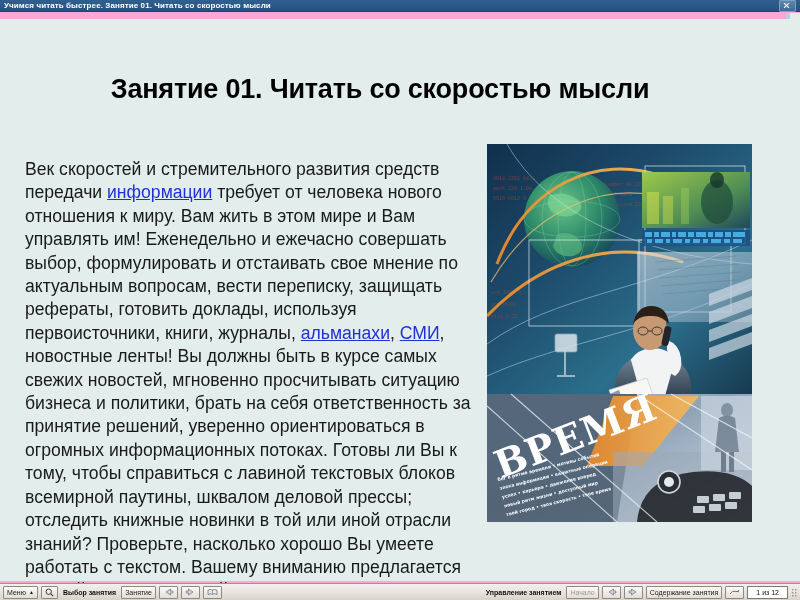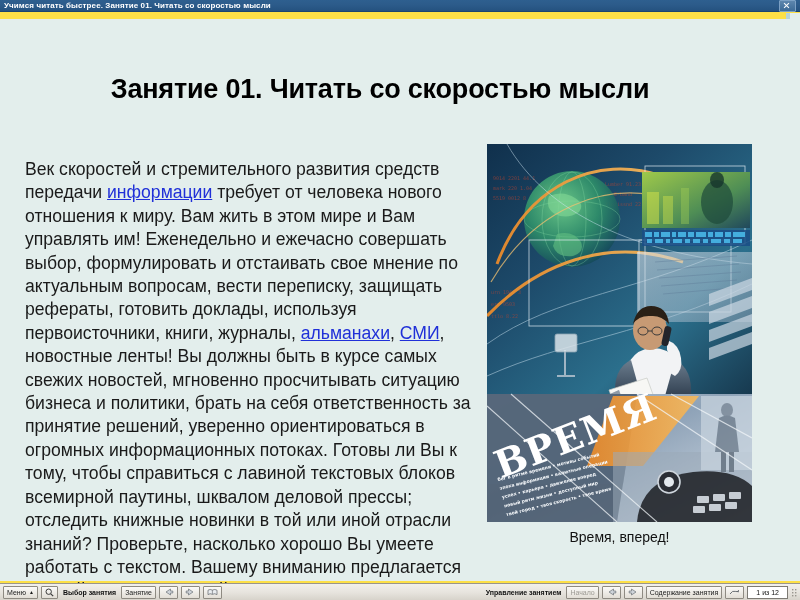--- a/index.html
+++ b/index.html
@@ -9,21 +9,21 @@
     height: 600px;
     overflow: hidden;
     background: #e3eeec;
     font-family: "Liberation Sans", sans-serif;
   }
 
   #app {
     position: relative;
     width: 800px;
     height: 600px;
-    background: #fde047;
+    background: #f9a8d4;
   }
 
   
   .titlebar {
     position: absolute;
     left: 0; top: 0;
     width: 800px;
     height: 12px;
     background: linear-gradient(to bottom, #2e5f8f 0%, #2c5b8a 45%, #24527f 100%);
     border-bottom: 1px solid #1b4570;
@@ -460,21 +460,20 @@
               <text x="10" y="339">эпоха информации   •   валютные операции</text>
               <text x="10" y="348">успех   •   карьера   •   движение вперед</text>
               <text x="10" y="357">новый ритм жизни   •   доступный мир</text>
               <text x="10" y="366">твой город   •   твоя скорость   •   твое время</text>
             </g>
           </g>
         </g>
       </svg>
     </div>
 
-    <div class="figure-caption">Время, вперед!</div>
   </div>
 
   <div class="toolbar">
 
     <div class="tb-left">
       <div class="tb-btn">
         <span>Меню</span>
         <span style="margin-left:3px;font-size:5px;">▲</span>
       </div>
 

